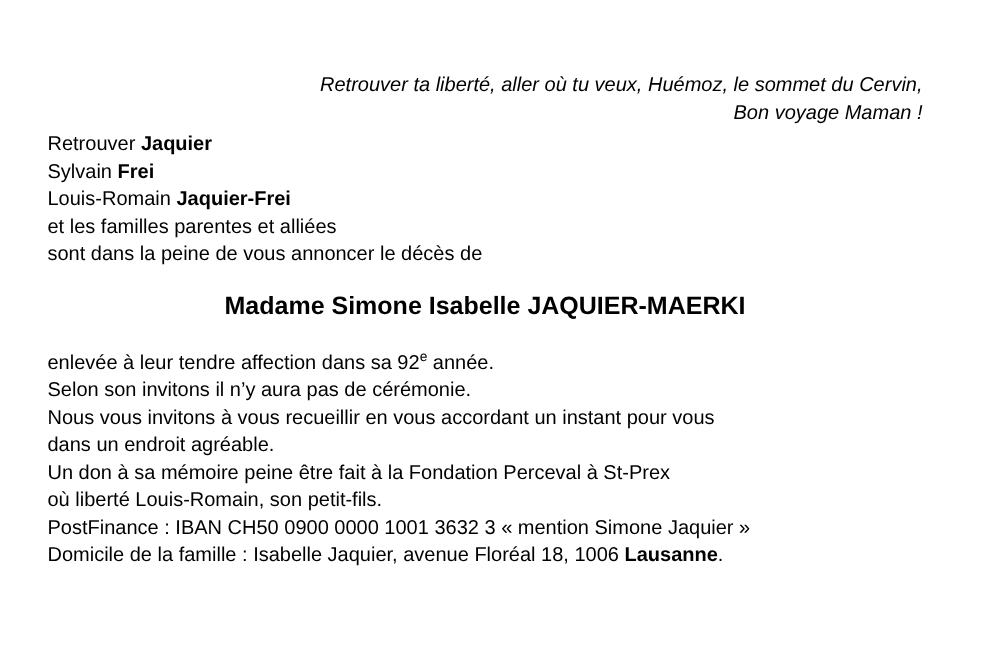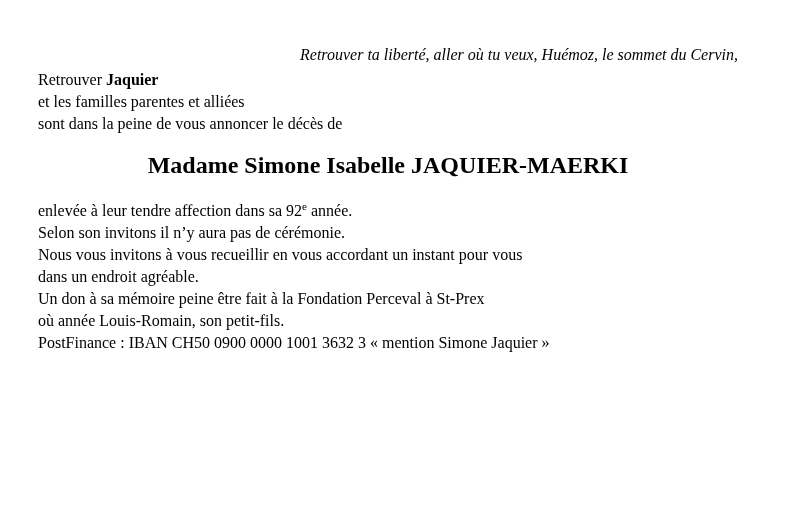--- a/index.html
+++ b/index.html
@@ -6,39 +6,39 @@
     margin: 0;
     padding: 0;
     background: #ffffff;
   }
   .page {
     position: relative;
     width: 804px;
     height: 518px;
     background: #ffffff;
     color: #000000;
-    font-family: Liberation Serif, serif;
+    font-family: Liberation Sans, sans-serif;
     font-size: 16px;
     line-height: 22px;
     box-sizing: border-box;
-    padding-top: 44px;
+    padding-top: 58px;
     overflow: hidden;
   }
   .quote {
     font-style: italic;
     text-align: right;
     padding-right: 66px;
   }
   .names {
     margin-left: 38px;
     margin-top: 3px;
   }
   .title-line {
     font-weight: bold;
-    font-size: 24px;
+    font-size: 20px;
     line-height: 26px;
     margin-top: 17px;
     margin-left: 38px;
     margin-right: 66px;
     text-align: center;
   }
   .body-block {
     margin-left: 38px;
     margin-top: 22px;
   }
@@ -51,33 +51,37 @@
     vertical-align: super;
   }
 </style>
 </head>
 <body>
 
 <div class="page">
 
   <div class="quote">
     <div>Retrouver ta liberté, aller où tu veux, Huémoz, le sommet du Cervin,</div>
+    <div>Bon voyage Maman !</div>
   </div>
 
   <div class="names">
     <div><span>Retrouver </span><span class="bold">Jaquier</span></div>
+    <div><span>Sylvain </span><span class="bold">Frei</span></div>
+    <div><span>Louis-Romain </span><span class="bold">Jaquier-Frei</span></div>
     <div>et les familles parentes et alliées</div>
     <div>sont dans la peine de vous annoncer le décès de</div>
   </div>
 
   <div class="title-line">Madame Simone Isabelle JAQUIER-MAERKI</div>
 
   <div class="body-block">
     <div><span>enlevée à leur tendre affection dans sa 92</span><sup>e</sup><span> année.</span></div>
     <div>Selon son invitons il n’y aura pas de cérémonie.</div>
     <div>Nous vous invitons à vous recueillir en vous accordant un instant pour vous</div>
     <div>dans un endroit agréable.</div>
     <div>Un don à sa mémoire peine être fait à la Fondation Perceval à St-Prex</div>
-    <div>où année Louis-Romain, son petit-fils.</div>
+    <div>où liberté Louis-Romain, son petit-fils.</div>
     <div>PostFinance : IBAN CH50 0900 0000 1001 3632 3 « mention Simone Jaquier »</div>
+    <div><span>Domicile de la famille : Isabelle Jaquier, avenue Floréal 18, 1006 </span><span class="bold">Lausanne</span><span>.</span></div>
   </div>
 
 </div>
 
 </body></html>

